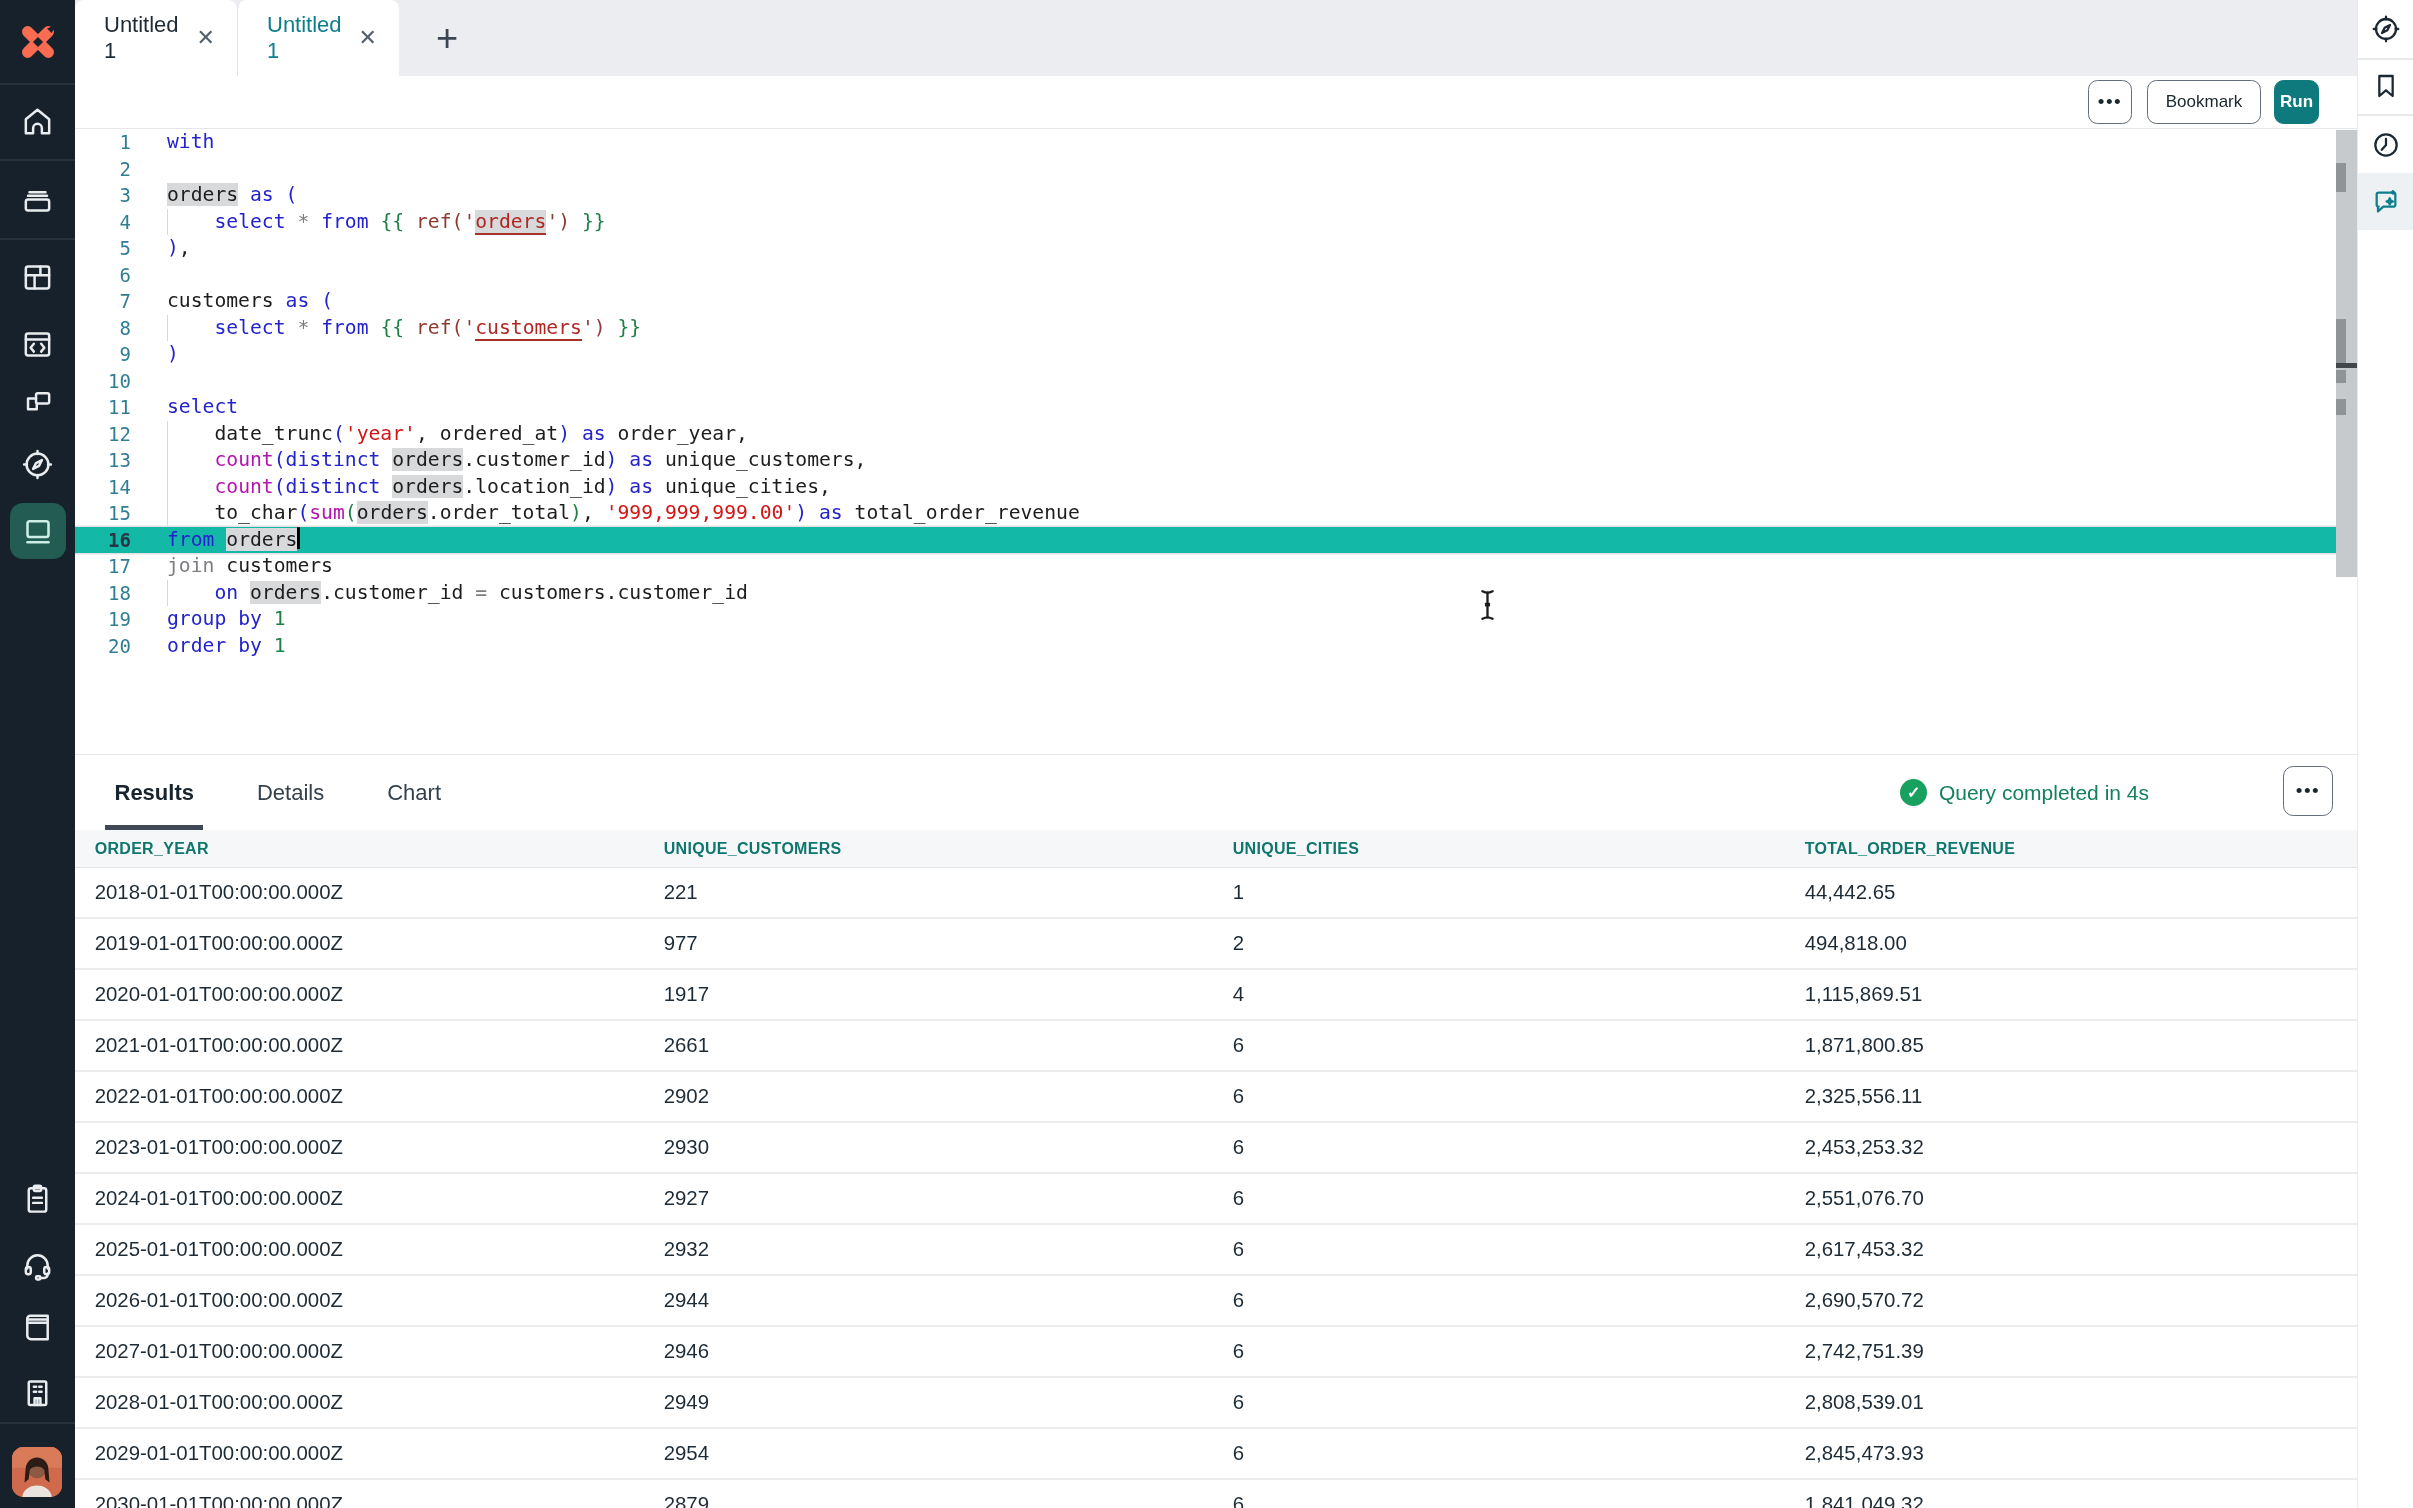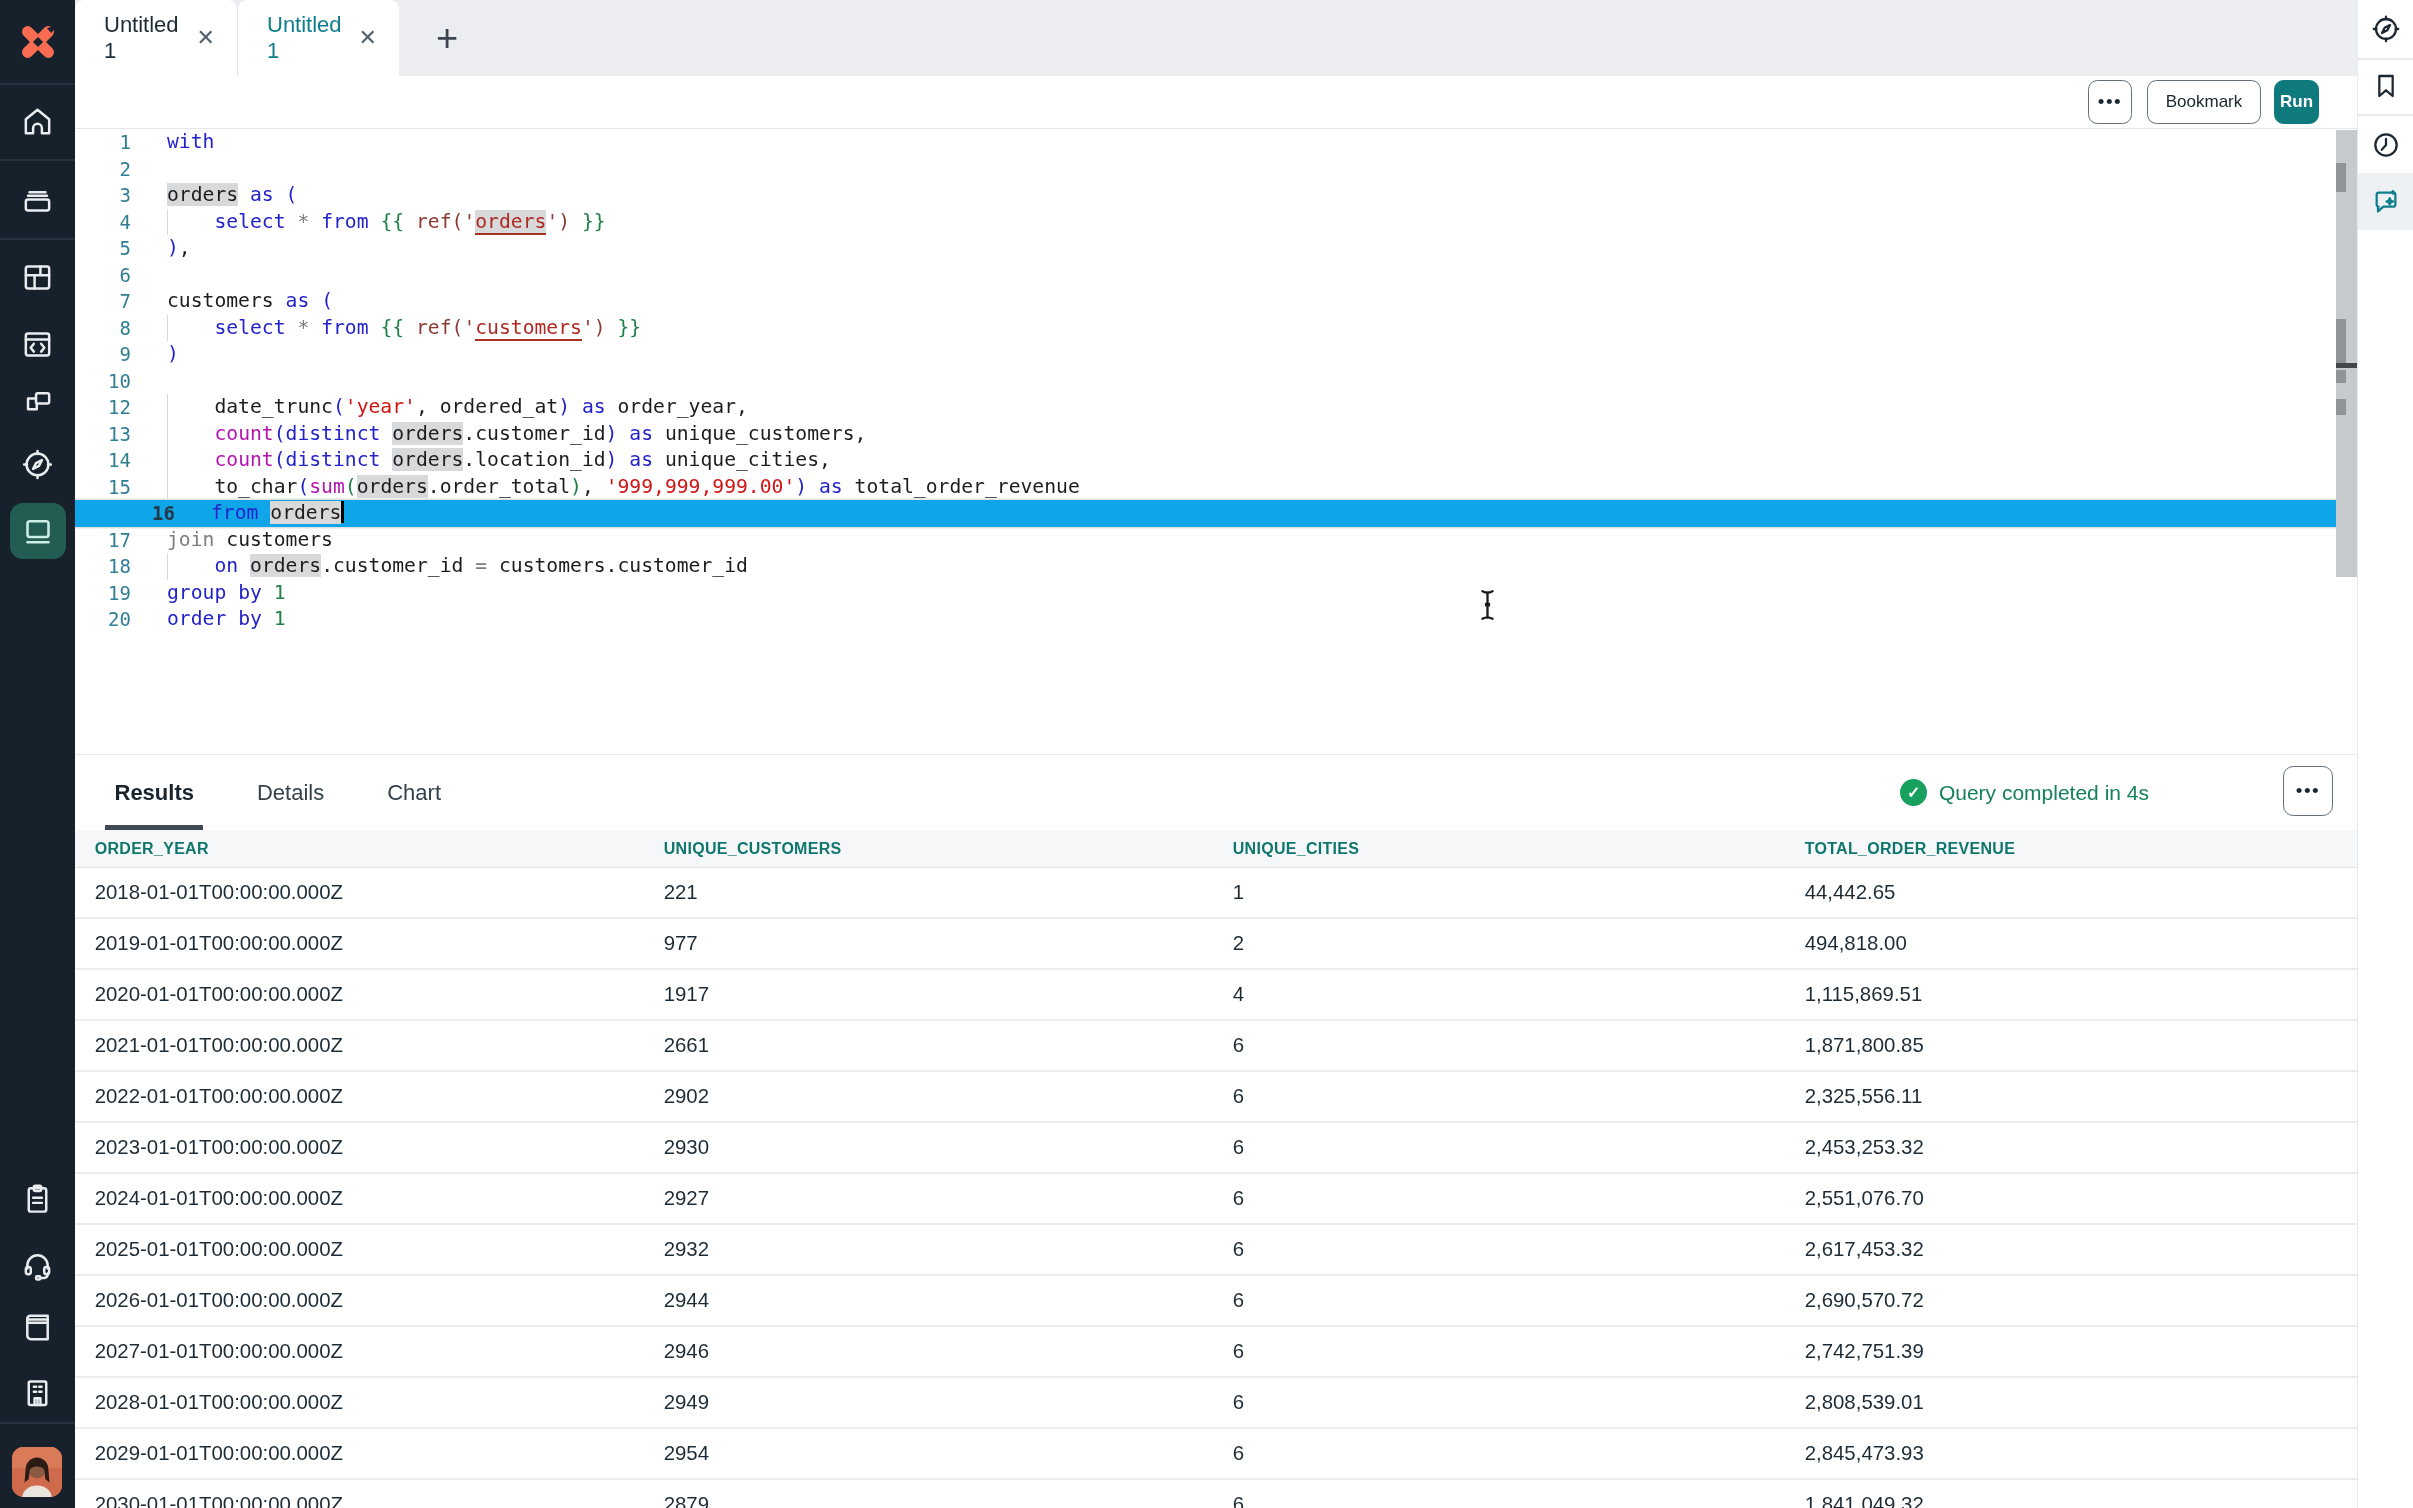--- a/index.html
+++ b/index.html
@@ -56,21 +56,21 @@
   #more-top-btn { left:2013px; width:44px; letter-spacing:1.5px; font-size:19px; }
   #bookmark-btn { left:2072px; width:114px; }
   #run-btn { left:2199px; width:45px; background:var(--run); border-color:var(--run);
              color:#fff; font-weight:600; }
 
   
   #editor { position:absolute; left:75px; top:129px; width:2282px; height:625px;
             background:#fff; font-family:"DejaVu Sans Mono", monospace; }
   .code-line { position:relative; display:flex; height:26.5px; line-height:26.5px;
                font-size:19.7px; white-space:pre; }
-  .code-line.cur { background:#0ea5e9; box-shadow:0 -1.5px 0 #e2e2e2, 0 1.5px 0 #e2e2e2;padding-left:44px; }
+  .code-line.cur { background:#14b8a6; box-shadow:0 -1.5px 0 #e2e2e2, 0 1.5px 0 #e2e2e2; }
   .ln { width:56px; text-align:right; color:#2f7e93; font-size:19px; flex:none;
         user-select:none; }
   .code-line.cur .ln { color:#253744; font-weight:700; }
   .lc { padding-left:36px; color:#1d1d1f; position:relative; }
   .code-line.g .lc::before { content:""; position:absolute; left:36px; top:0;
         bottom:0; width:1.1px; background:#d8d8d8; }
   .tk-kw { color:#2323cb; } .tk-br { color:#2323cb; }
   .tk-gr { color:#7d7d82; } .tk-fn { color:#b513b0; }
   .tk-st { color:#d21414; } .tk-rf { color:#8c3b33; }
   .tk-jj { color:#1f8045; } .tk-b2 { color:#1f8045; } .tk-nm { color:#1f8045; }
@@ -288,20 +288,21 @@
         <div class="code-line"><span class="ln">1</span><span class="lc"><span class="tk-kw">with</span></span></div>
         <div class="code-line"><span class="ln">2</span><span class="lc"></span></div>
         <div class="code-line"><span class="ln">3</span><span class="lc"><span class="tk-id w-hl">orders</span><span class="tk-id"> </span><span class="tk-kw">as</span><span class="tk-id"> </span><span class="tk-br">(</span></span></div>
         <div class="code-line g"><span class="ln">4</span><span class="lc"><span class="tk-id">    </span><span class="tk-kw">select</span><span class="tk-id"> </span><span class="tk-gr">*</span><span class="tk-id"> </span><span class="tk-kw">from</span><span class="tk-id"> </span><span class="tk-jj">{{</span><span class="tk-id"> </span><span class="tk-rf">ref('</span><span class="tk-rl w-hl u-ln">orders</span><span class="tk-rf">')</span><span class="tk-id"> </span><span class="tk-jj">}}</span></span></div>
         <div class="code-line"><span class="ln">5</span><span class="lc"><span class="tk-br">)</span><span class="tk-id">,</span></span></div>
         <div class="code-line"><span class="ln">6</span><span class="lc"></span></div>
         <div class="code-line"><span class="ln">7</span><span class="lc"><span class="tk-id">customers</span><span class="tk-id"> </span><span class="tk-kw">as</span><span class="tk-id"> </span><span class="tk-br">(</span></span></div>
         <div class="code-line g"><span class="ln">8</span><span class="lc"><span class="tk-id">    </span><span class="tk-kw">select</span><span class="tk-id"> </span><span class="tk-gr">*</span><span class="tk-id"> </span><span class="tk-kw">from</span><span class="tk-id"> </span><span class="tk-jj">{{</span><span class="tk-id"> </span><span class="tk-rf">ref('</span><span class="tk-rl u-ln">customers</span><span class="tk-rf">')</span><span class="tk-id"> </span><span class="tk-jj">}}</span></span></div>
         <div class="code-line"><span class="ln">9</span><span class="lc"><span class="tk-br">)</span></span></div>
         <div class="code-line"><span class="ln">10</span><span class="lc"></span></div>
+        <div class="code-line"><span class="ln">11</span><span class="lc"><span class="tk-kw">select</span></span></div>
         <div class="code-line g"><span class="ln">12</span><span class="lc"><span class="tk-id">    date_trunc</span><span class="tk-br">(</span><span class="tk-st">'year'</span><span class="tk-id">, ordered_at</span><span class="tk-br">)</span><span class="tk-id"> </span><span class="tk-kw">as</span><span class="tk-id"> order_year,</span></span></div>
         <div class="code-line g"><span class="ln">13</span><span class="lc"><span class="tk-id">    </span><span class="tk-fn">count</span><span class="tk-br">(</span><span class="tk-kw">distinct</span><span class="tk-id"> </span><span class="tk-id w-hl">orders</span><span class="tk-id">.customer_id</span><span class="tk-br">)</span><span class="tk-id"> </span><span class="tk-kw">as</span><span class="tk-id"> unique_customers,</span></span></div>
         <div class="code-line g"><span class="ln">14</span><span class="lc"><span class="tk-id">    </span><span class="tk-fn">count</span><span class="tk-br">(</span><span class="tk-kw">distinct</span><span class="tk-id"> </span><span class="tk-id w-hl">orders</span><span class="tk-id">.location_id</span><span class="tk-br">)</span><span class="tk-id"> </span><span class="tk-kw">as</span><span class="tk-id"> unique_cities,</span></span></div>
         <div class="code-line g"><span class="ln">15</span><span class="lc"><span class="tk-id">    to_char</span><span class="tk-br">(</span><span class="tk-fn">sum</span><span class="tk-b2">(</span><span class="tk-id w-hl">orders</span><span class="tk-id">.order_total</span><span class="tk-b2">)</span><span class="tk-id">, </span><span class="tk-st">'999,999,999.00'</span><span class="tk-br">)</span><span class="tk-id"> </span><span class="tk-kw">as</span><span class="tk-id"> total_order_revenue</span></span></div>
         <div class="code-line cur"><span class="ln">16</span><span class="lc"><span class="tk-kw">from</span><span class="tk-id"> </span><span class="tk-id w-hl">orders</span><span class="caret"></span></span></div>
         <div class="code-line"><span class="ln">17</span><span class="lc"><span class="tk-gr">join</span><span class="tk-id"> customers</span></span></div>
         <div class="code-line g"><span class="ln">18</span><span class="lc"><span class="tk-id">    </span><span class="tk-kw">on</span><span class="tk-id"> </span><span class="tk-id w-hl">orders</span><span class="tk-id">.customer_id </span><span class="tk-gr">=</span><span class="tk-id"> customers.customer_id</span></span></div>
         <div class="code-line"><span class="ln">19</span><span class="lc"><span class="tk-kw">group</span><span class="tk-id"> </span><span class="tk-kw">by</span><span class="tk-id"> </span><span class="tk-nm">1</span></span></div>
         <div class="code-line"><span class="ln">20</span><span class="lc"><span class="tk-kw">order</span><span class="tk-id"> </span><span class="tk-kw">by</span><span class="tk-id"> </span><span class="tk-nm">1</span></span></div>
       </div>

